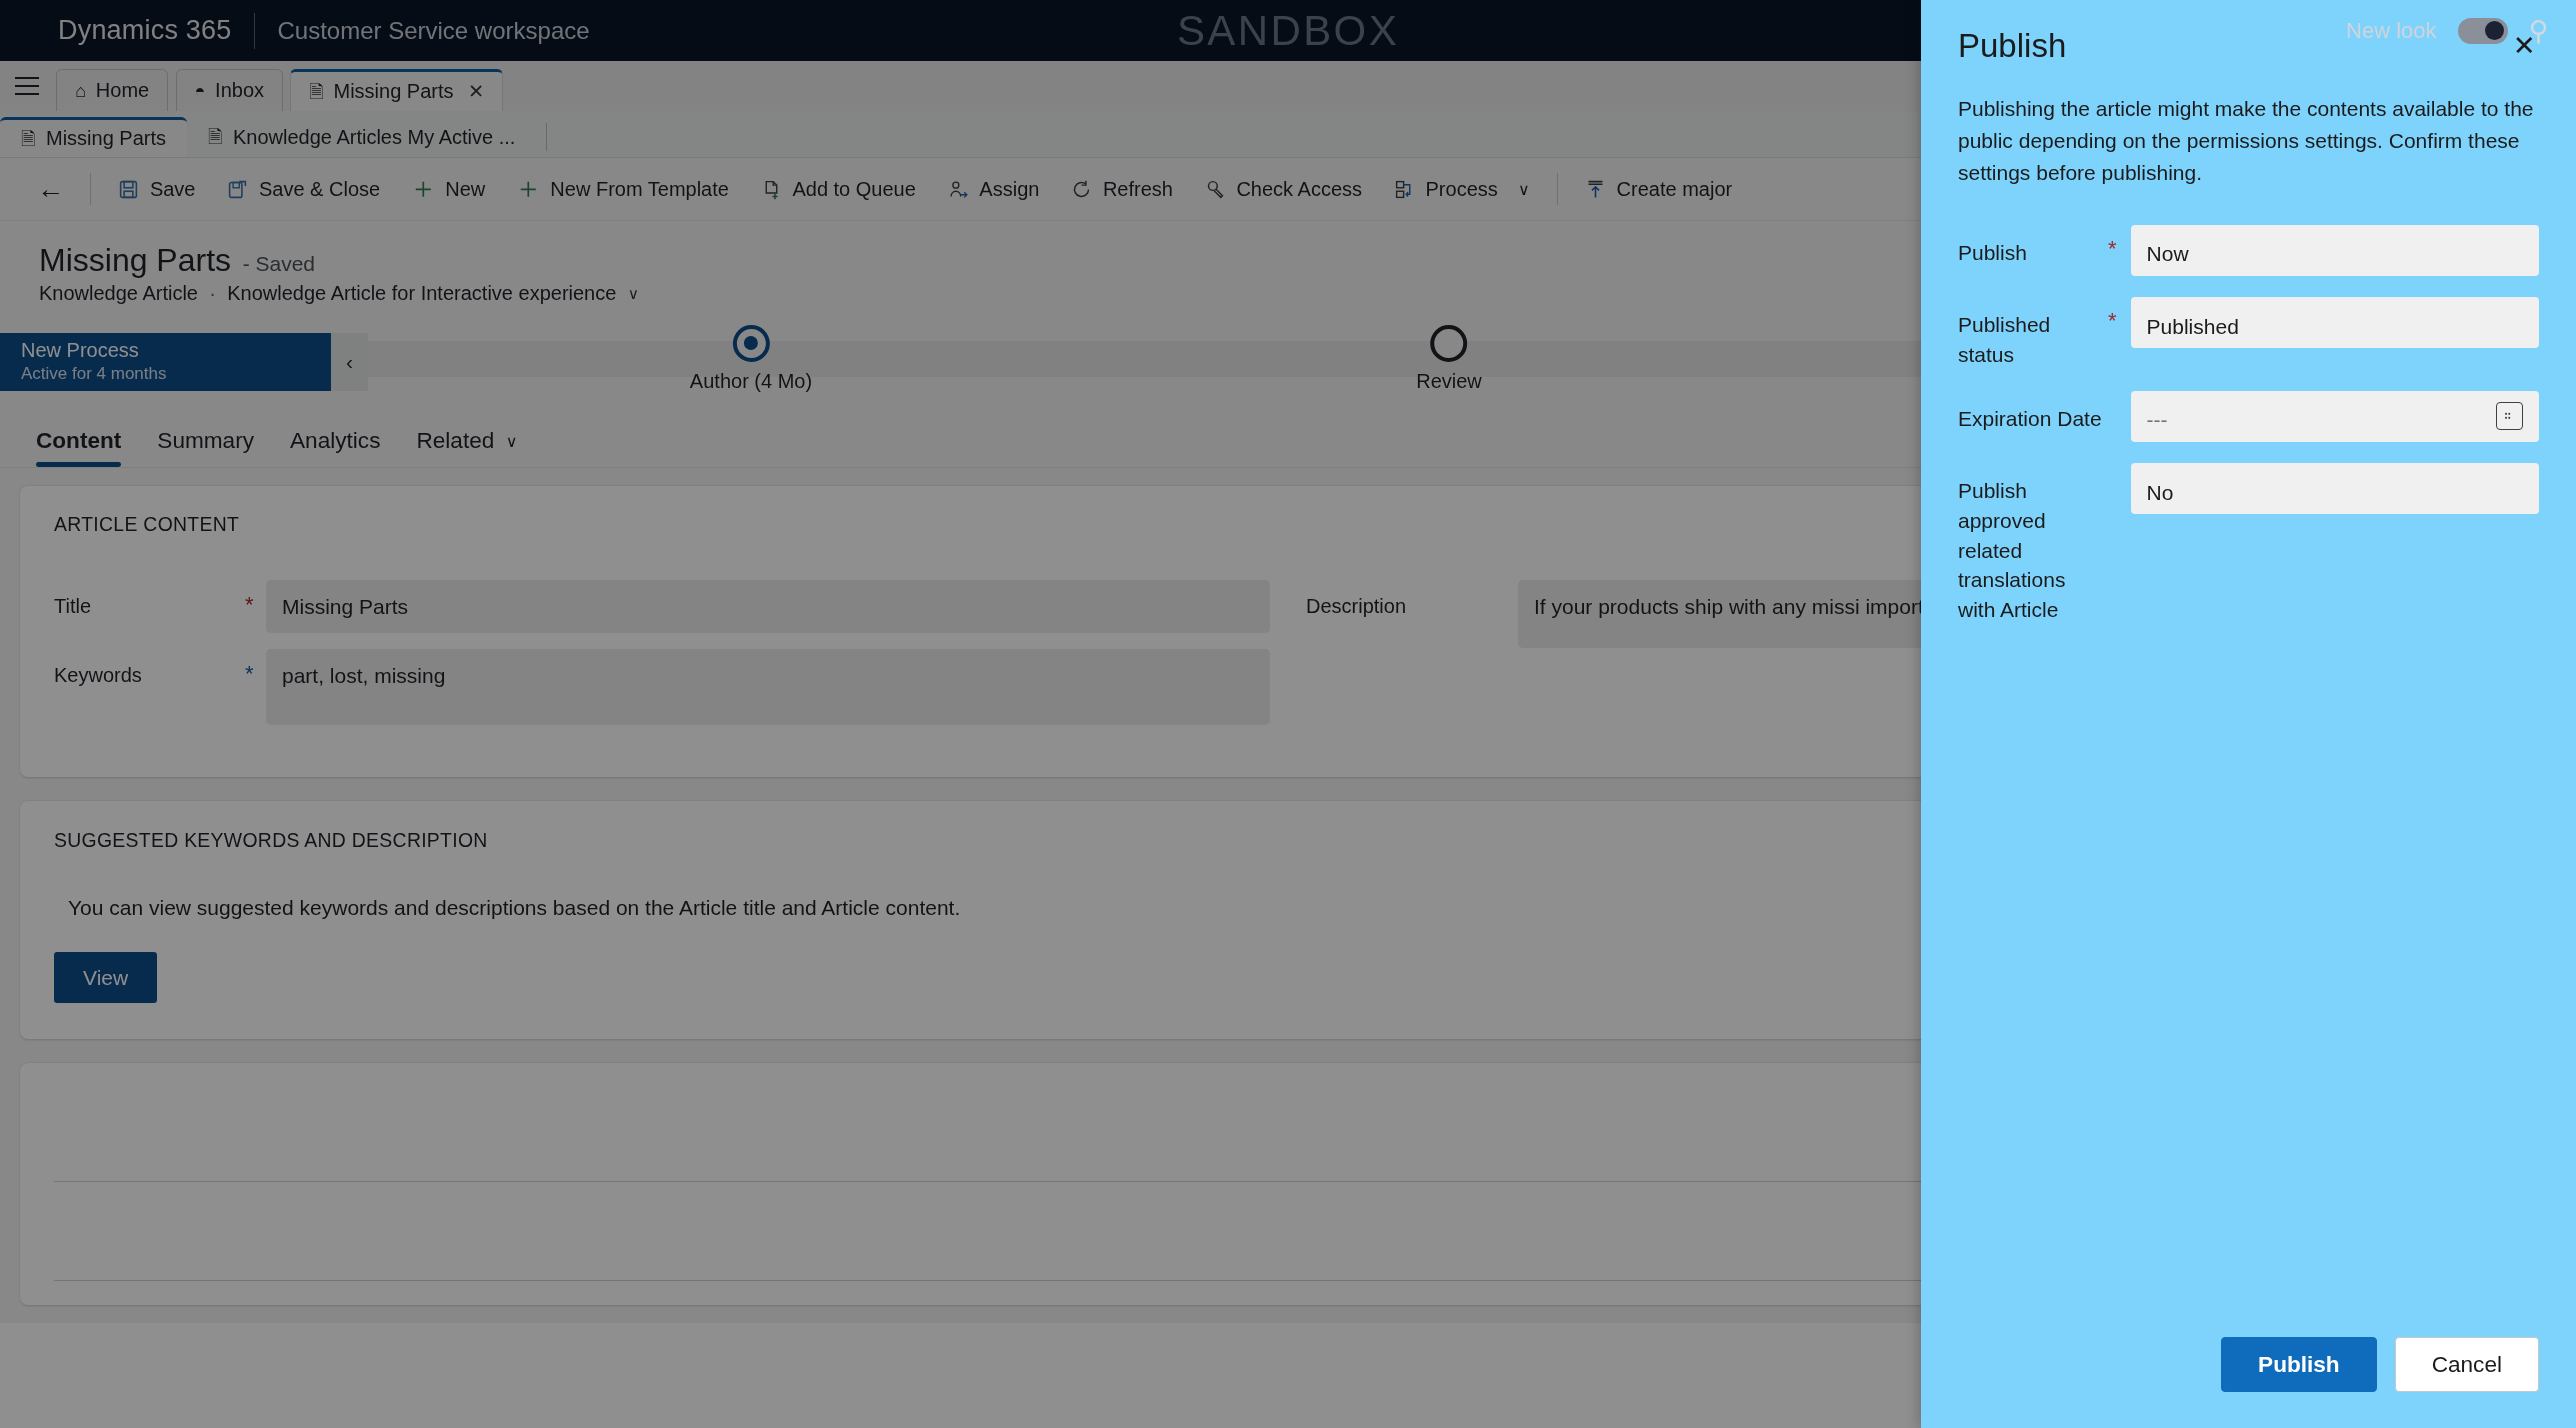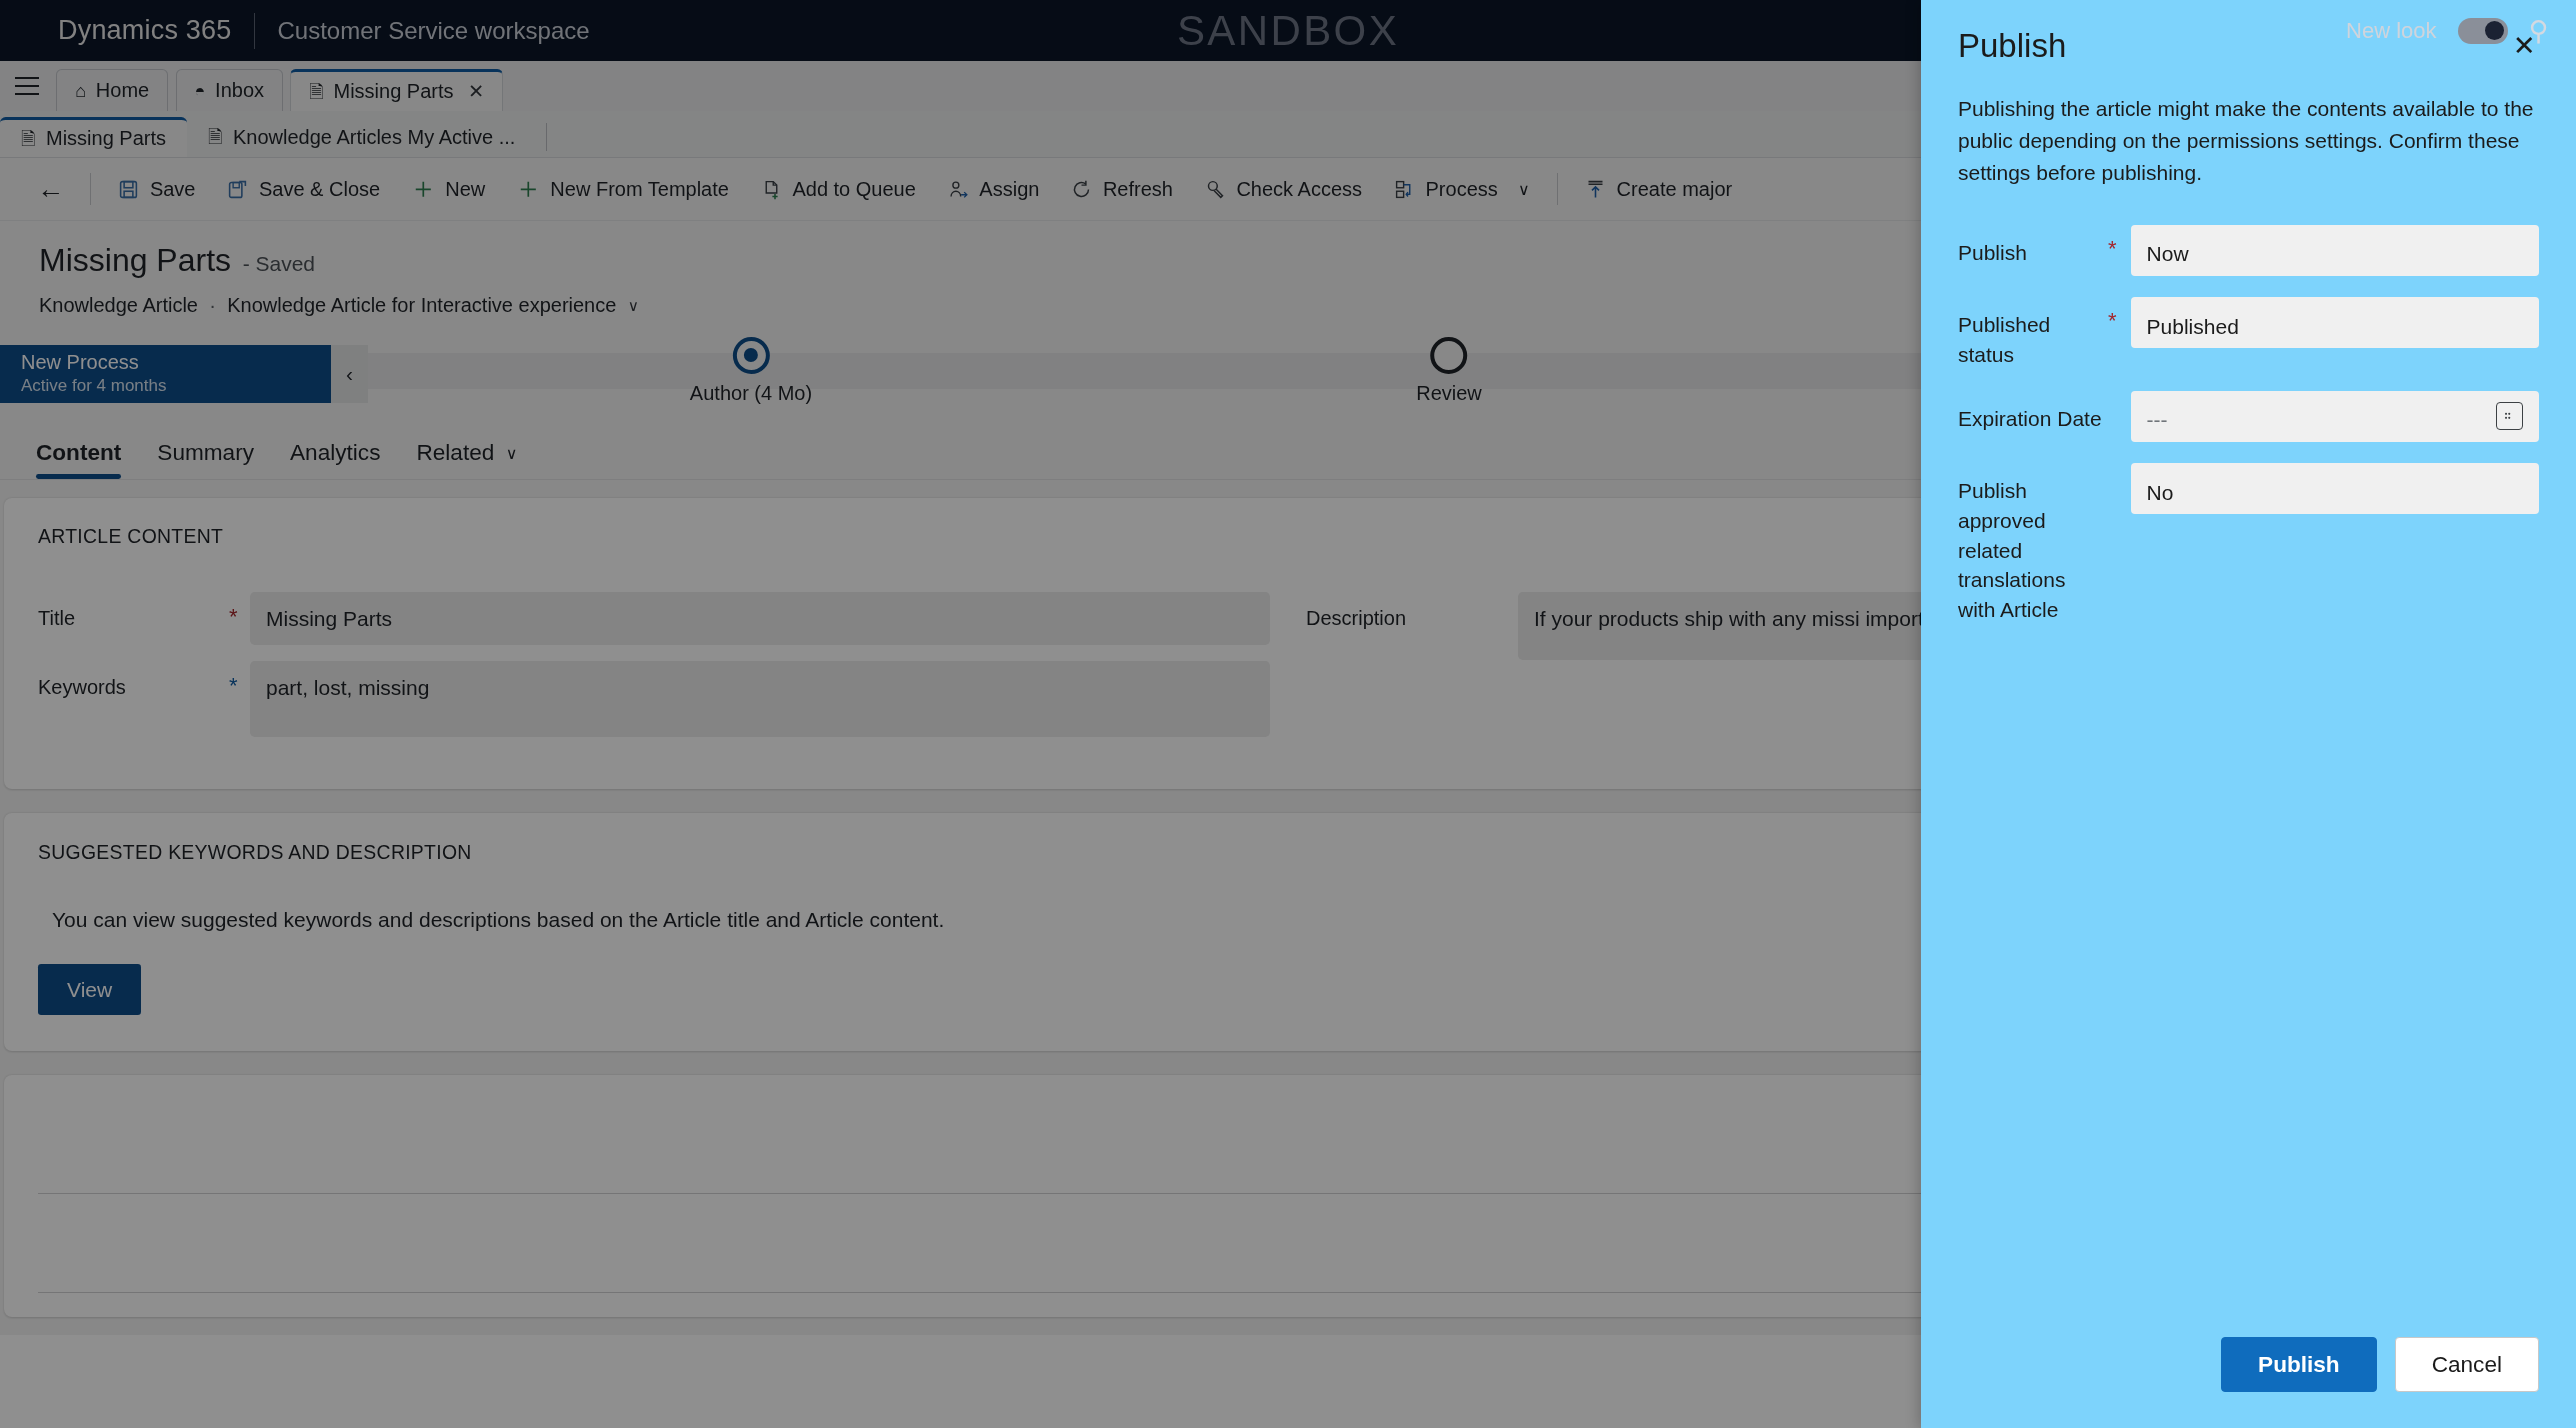--- a/index.html
+++ b/index.html
@@ -101,21 +101,21 @@
     padding: 0 16px; height: 48px; font-size: 20px; color: #1f2328;
   }
   .cmd svg { flex: none; }
   .cmd .chev { font-size: 16px; color: #1f2328; margin-left: 9.7px; }
 
   
   .titleblock { background: #f3f3f3; padding: 21px 39px 13px 39px; }
   .rec-title { font-size: 32px; color: #1f2328; font-weight: 400; display: inline; }
   .rec-saved { font-size: 21px; color: #4c5157; display: inline; margin-left: 8px; }
   .crumbs {
-    margin-top: 15px; font-size: 20px; color: #1f2328;
+    margin-top: 3px; font-size: 20px; color: #1f2328;
     display: flex; align-items: center; gap: 11.3px;
   }
   .crumb-dot { color: #5b6067; }
   .crumb-chev { font-size: 15.3px; color: #32363b; }
 
   
   .bpf { height: 81px; background: #f3f3f3; position: relative; }
   .bpf-line {
     position: absolute; left: 0; right: 0; top: 22.6px; height: 36px; background: #e6e7e8;
   }
@@ -153,21 +153,21 @@
   }
   .ftab:first-child { padding-left: 0; }
   .ftab.active { font-weight: 700; }
   .ftab.active::after {
     content: ""; position: absolute; left: 0; right: 18px; bottom: 0;
     height: 4.8px; background: #0e4d8a; border-radius: 2.4px;
   }
   .ftab .chev { font-size: 16px; }
 
   
-  .formbody { background: #f3f3f3; padding: 18px 4px; }
+  .formbody { background: #f3f3f3; padding: 18px 20px; }
   .card {
     background: #ffffff; border-radius: 8px;
     box-shadow: 0 0.8px 2.4px rgba(0,0,0,.16);
     margin-bottom: 24px; padding: 27.4px 34px 36px 34px;
   }
   .sect-head {
     font-size: 19.4px; color: #1f2328; letter-spacing: 0.3px;
     text-transform: uppercase; margin-bottom: 44px;
   }
   .fgrid { display: flex; gap: 36px; }

